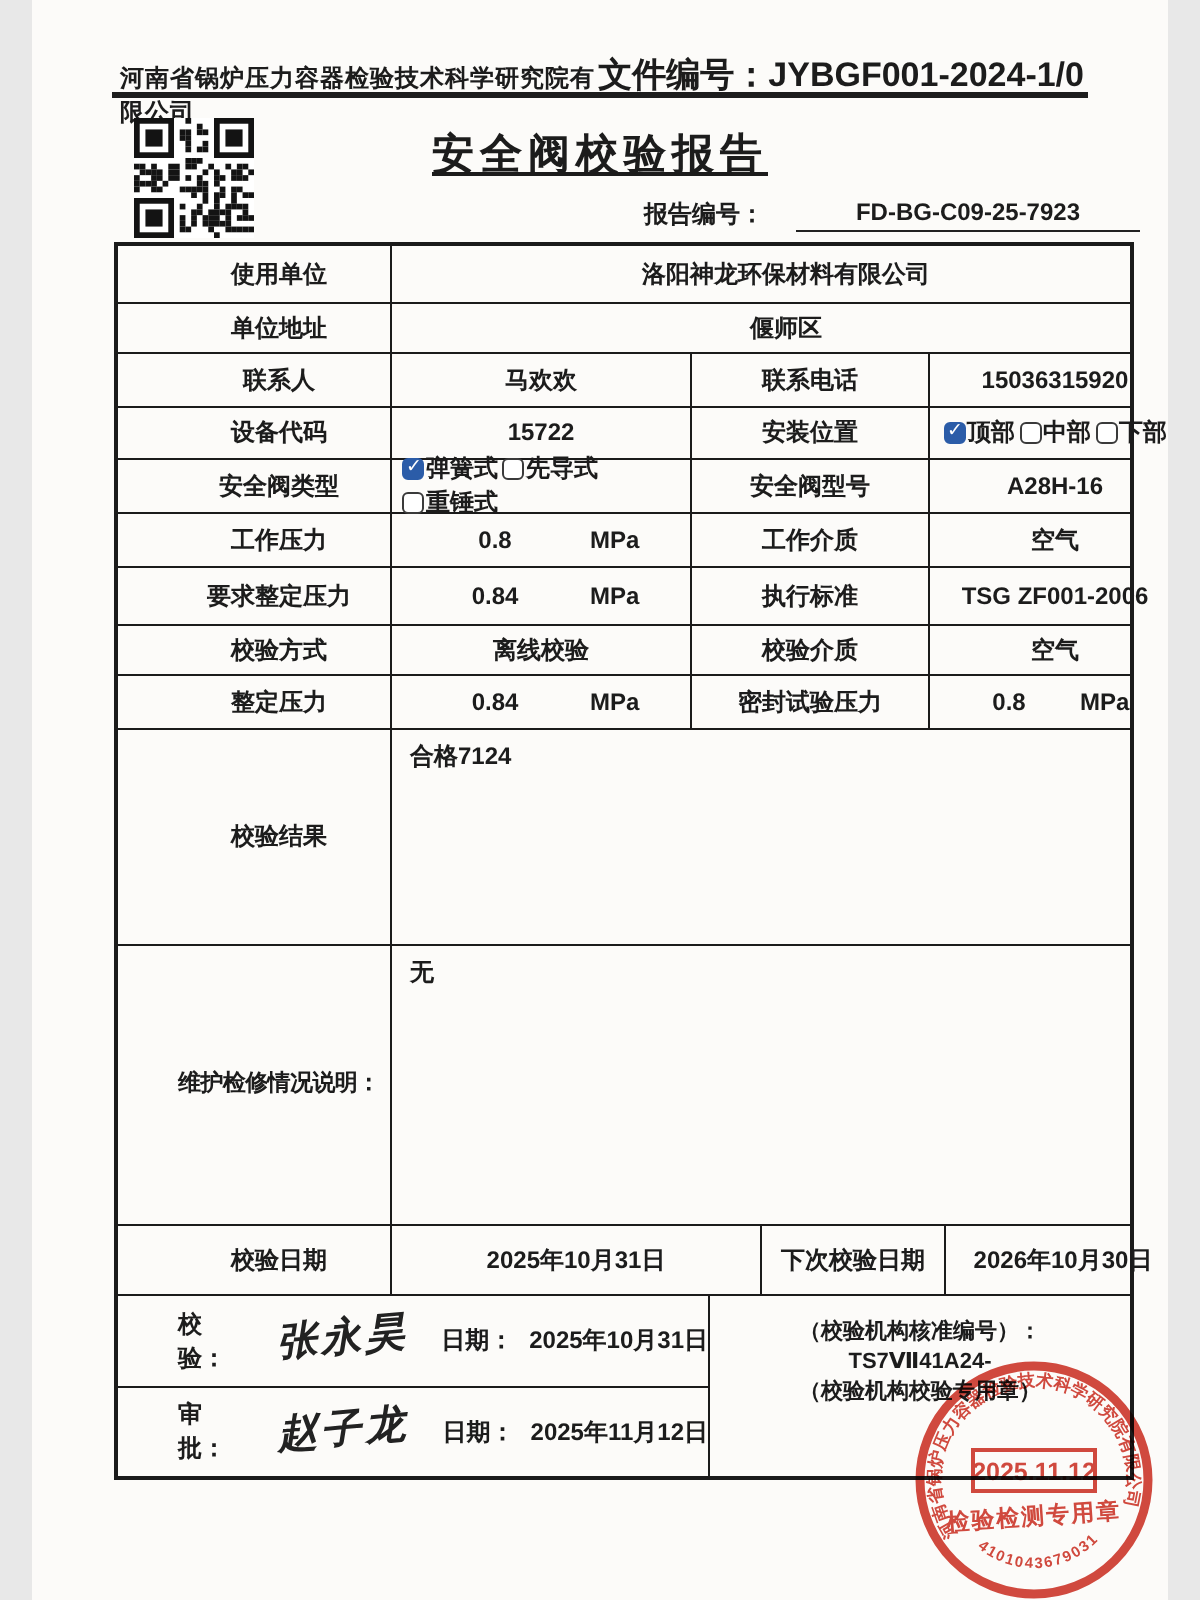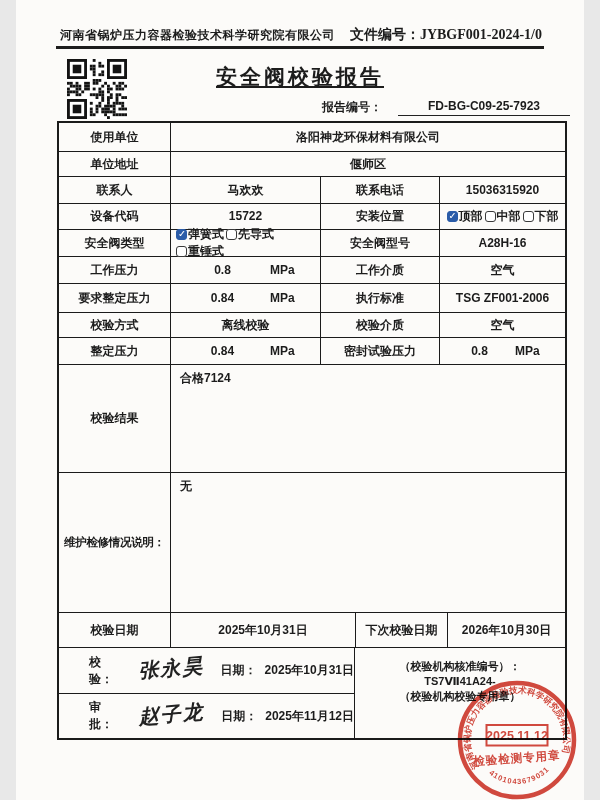--- a/index.html
+++ b/index.html
@@ -2,41 +2,41 @@
 <html><head>
 <meta charset="utf-8">
 <style>
   html,body{margin:0;padding:0;background:#e8e8e8;}
   .page{position:relative;width:568px;height:800px;margin:0 auto;background:#fcfbf9;
         font-family:"Liberation Sans","DejaVu Sans",sans-serif;color:#1c1c1c;overflow:hidden;}
   
   .top-header{position:absolute;left:44px;right:42px;top:26px;display:flex;
               justify-content:space-between;align-items:baseline;font-weight:bold;}
   .company-name{font-size:12px;letter-spacing:.5px;}
-  .docno-group{font-size:14px;white-space:nowrap;font-family:Liberation Serif, serif;}
+  .docno-group{font-size:17px;white-space:nowrap;}
   .header-rule{position:absolute;left:40px;right:40px;top:46px;height:2.5px;background:#1d1d1d;}
   
   .qr{position:absolute;left:51px;top:59px;}
   
   .report-title{position:absolute;left:0;right:0;top:63px;text-align:center;
                 font-size:21px;font-weight:bold;letter-spacing:3px;text-decoration:underline;}
   .report-no-line{position:absolute;left:306px;top:99px;display:flex;align-items:flex-end;}
   .report-no-label{font-size:12px;font-weight:bold;margin-right:16px;white-space:nowrap;}
   .report-no-value{display:inline-block;min-width:164px;text-align:center;font-size:12px;
                    font-weight:bold;border-bottom:1.5px solid #222;padding:0 4px 2px;}
   
   .doc-table{position:absolute;left:41px;top:121px;width:506px;border:2px solid #1b1b1b;
              box-sizing:content-box;background:transparent;}
   .tr{display:flex;border-top:1px solid #1b1b1b;box-sizing:border-box;}
   .tr:first-child{border-top:none;}
   .td{box-sizing:border-box;border-left:1px solid #1b1b1b;display:flex;align-items:center;
       justify-content:center;font-size:12px;font-weight:bold;text-align:center;
       padding:2px 4px;line-height:1.25;}
   .td:first-child{border-left:none;}
-  .wA{width:111px;flex:none;}.wB{width:150px;flex:none;}
+  .wA{width:111px;flex:none;margin-left:25px;}.wB{width:150px;flex:none;}
   .wC{width:119px;flex:none;}.wD{width:126px;flex:none;}
   .wMerged{width:395px;flex:none;}
   .w12B{width:185px;flex:none;}.w12C{width:92px;flex:none;}.w12D{width:118px;flex:none;}
   .h28{height:28px}.h25{height:25px}.h27{height:27px}.h26{height:26px}.h29{height:29px}
   .h35{height:35px}.h108{height:108px}.h140{height:140px}.h91{height:91px}
   .cell-topleft{align-items:flex-start;justify-content:flex-start;text-align:left;padding:6px 9px;}
   .label-tight{font-size:11.5px;justify-content:flex-start;text-align:left;padding-left:5px;letter-spacing:-.3px;}
   .num-unit{display:flex;width:100%;align-items:center;}
   .num{flex:1;text-align:center;}
   .unit{width:46px;text-align:left;flex:none;}

